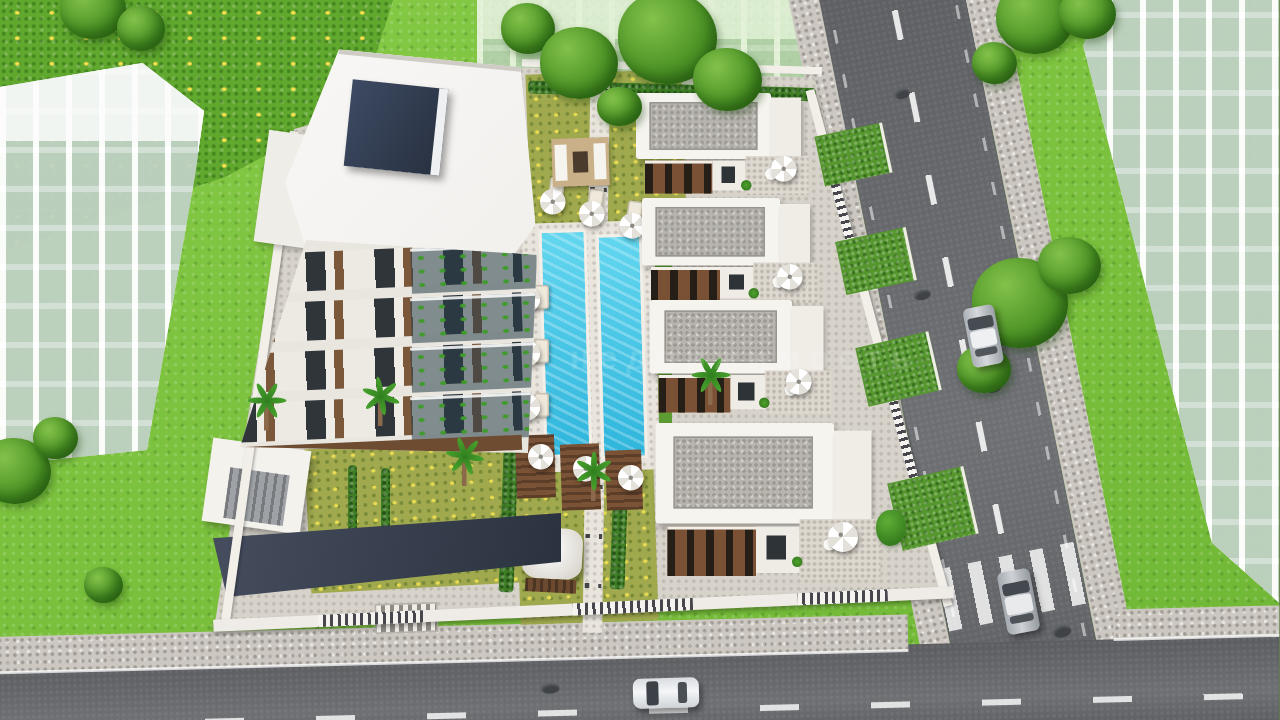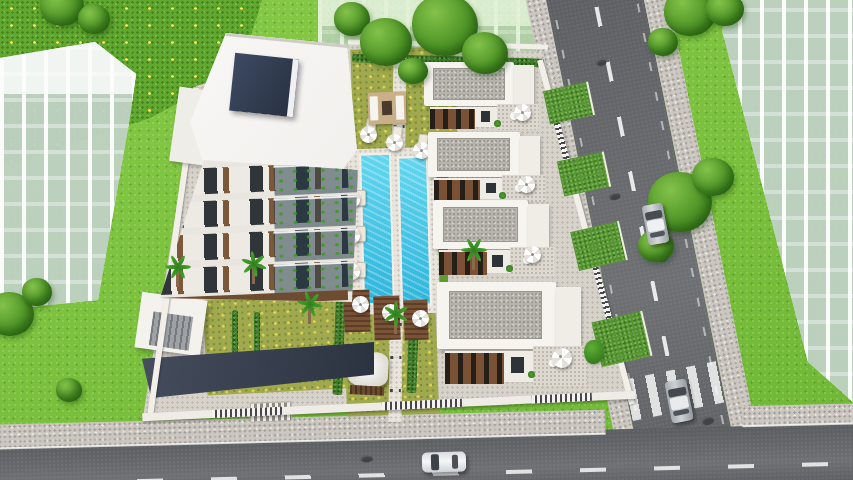--- a/index.html
+++ b/index.html
@@ -336,15 +336,16 @@
     <div class="abs" style="left:2px;top:8px;width:18px;height:8px;background:#43494f;border-radius:2px;"></div>
     <div class="abs" style="left:2px;top:17px;width:18px;height:12px;background:#e8eaec;border-radius:2px;"></div>
     <div class="abs" style="left:3px;top:30px;width:16px;height:5px;background:#4e545a;border-radius:2px;"></div>
   </div>
   <div class="abs car" style="left:422px;top:452px;width:44px;height:20px;transform:rotate(-1.5deg);background:linear-gradient(180deg,#d9dcdf,#f4f6f8 45%,#cfd3d7);border-radius:5px;">
     <div class="abs" style="left:9px;top:2px;width:8px;height:16px;background:#3c4248;border-radius:2px;"></div>
     <div class="abs" style="left:30px;top:3px;width:6px;height:14px;background:#4a5056;border-radius:2px;"></div>
   </div>
 
   <div class="abs wm" style="left:362px;top:214px;font-size:46px;line-height:1;">
+    <div style="font-size:22px;letter-spacing:6px;margin-top:14px;margin-left:18px;color:rgba(255,255,255,.14);">недвижимость</div>
   </div>
 
 </div>
 
 </body></html>

